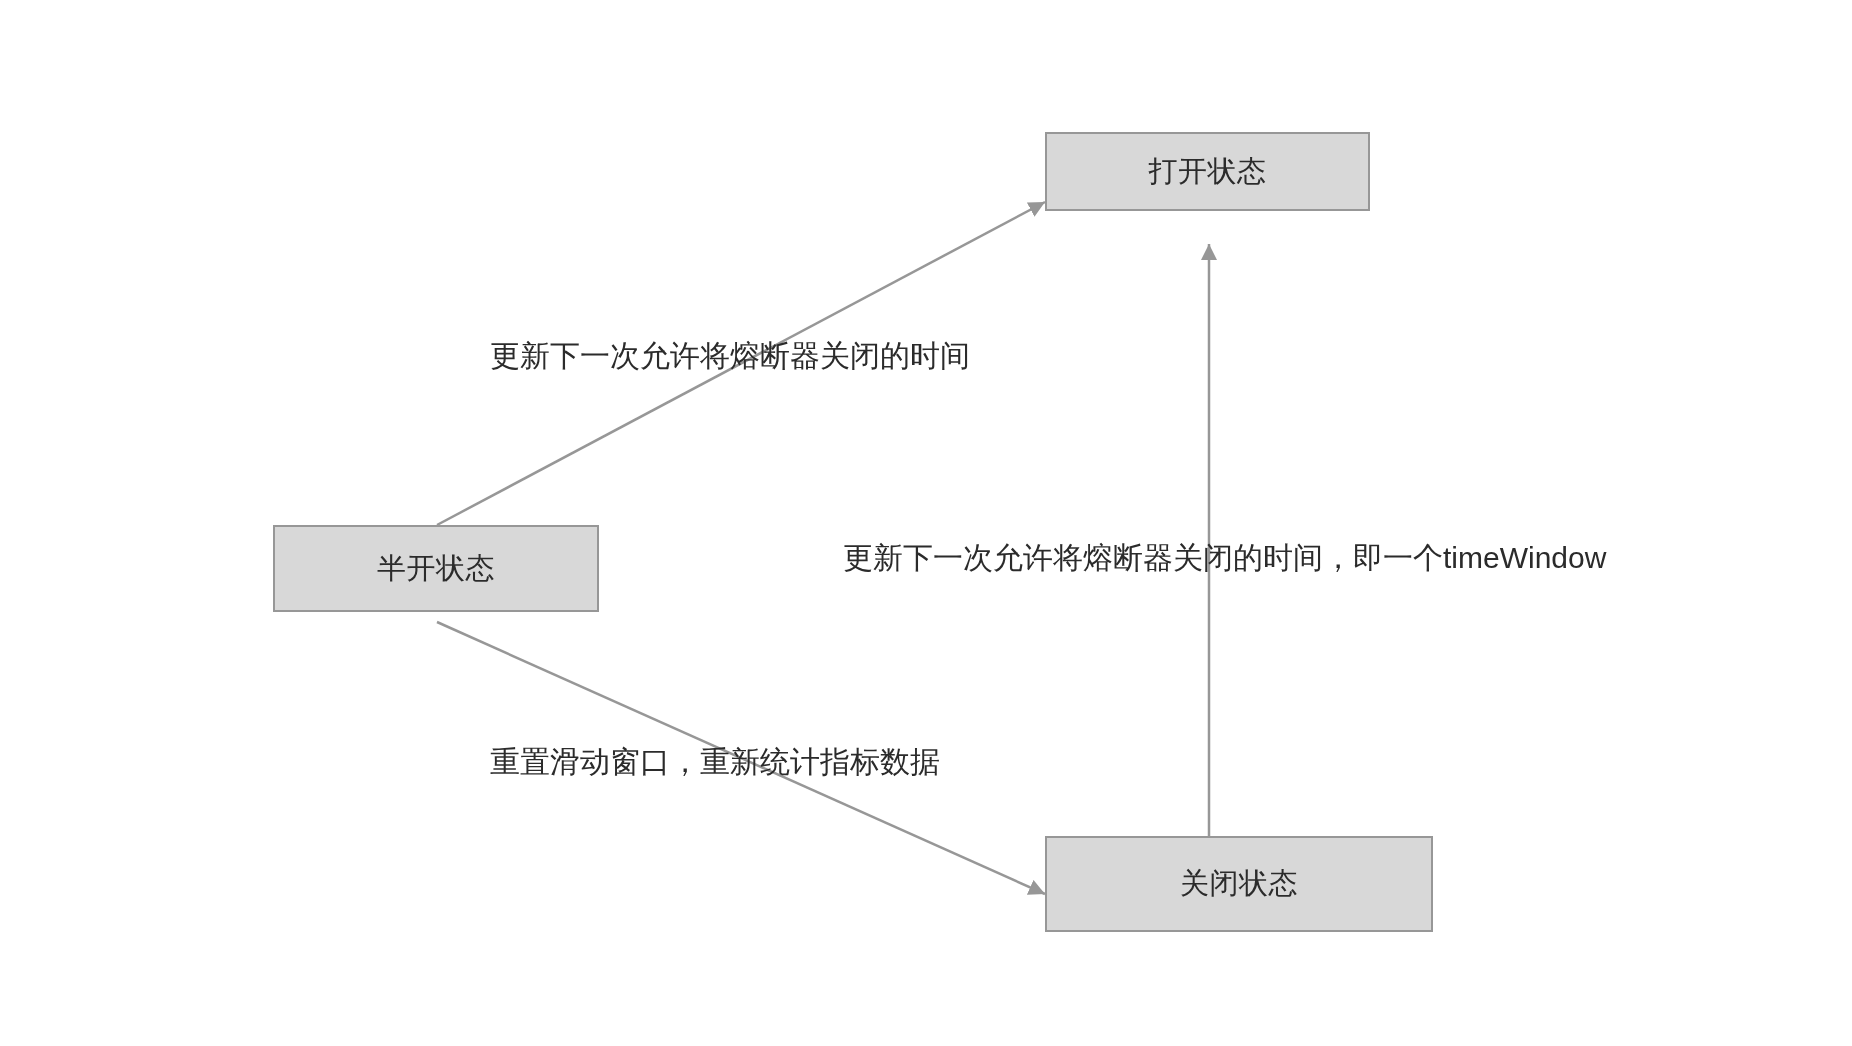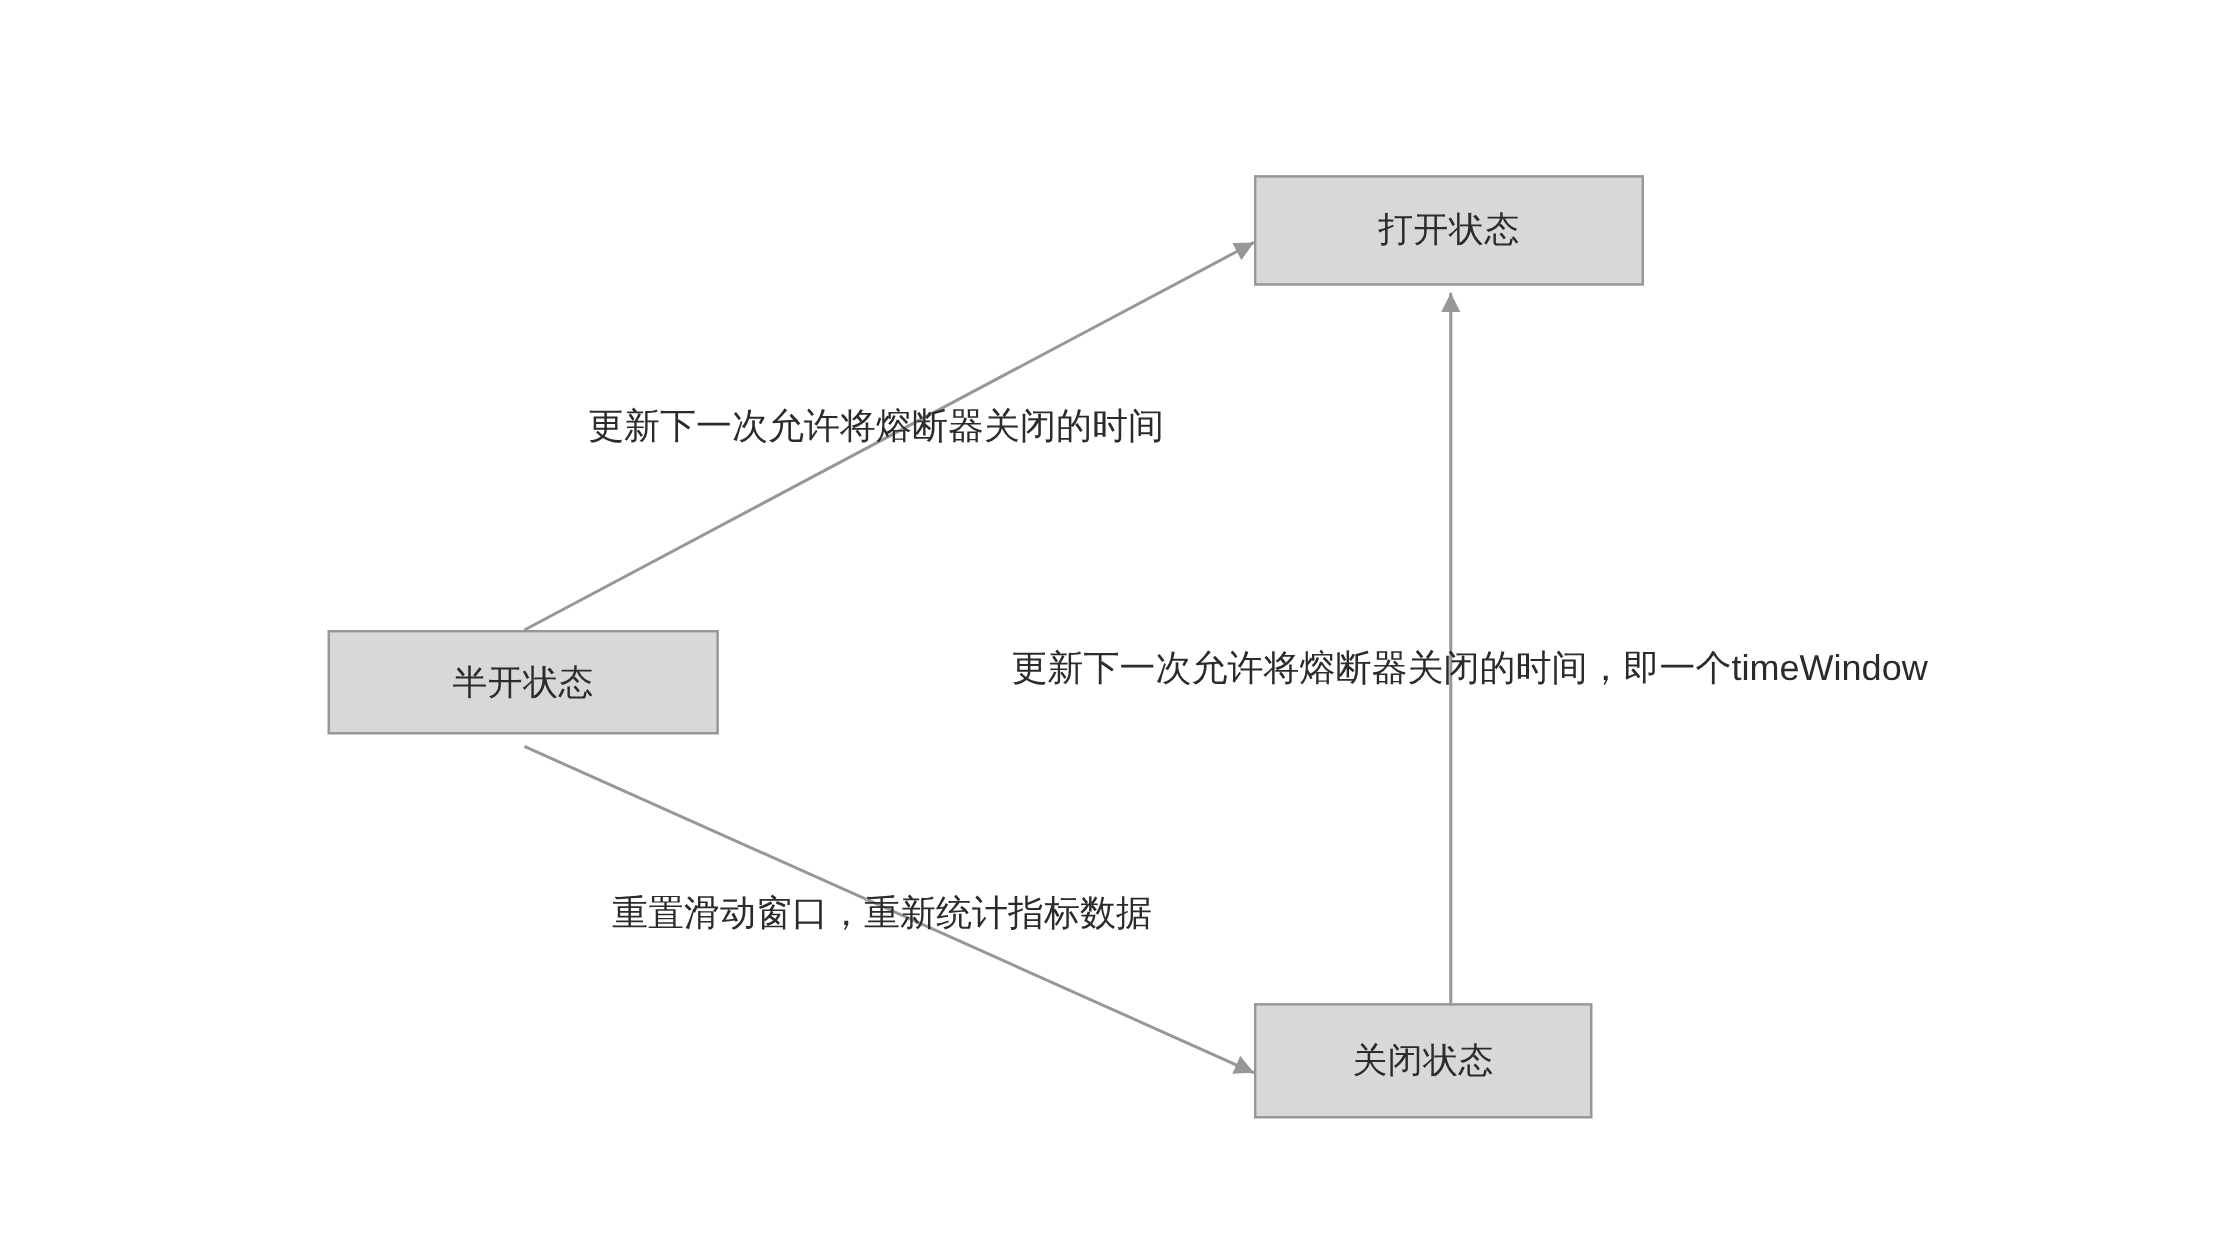--- a/index.html
+++ b/index.html
@@ -31,33 +31,33 @@
   .node {
     position: absolute;
     display: flex; align-items: center; justify-content: center;
     background: var(--node-fill);
     border: 2px solid var(--node-border);
     box-sizing: border-box;
     font-size: 29px;
     color: var(--text-color);
     letter-spacing: 0.5px;
   }
-  .node-open      { left: 1045px; top: 146px; width: 325px; height: 92px; }
+  .node-open      { left: 1045px; top: 132px; width: 325px; height: 79px; }
   .node-half-open { left: 273px;  top: 525px; width: 326px; height: 87px; }
-  .node-closed    { left: 1045px; top: 836px; width: 282px; height: 96px; }
+  .node-closed    { left: 1045px; top: 836px; width: 388px; height: 96px; }
   .edge-label {
     position: absolute;
     font-size: 30px;
     line-height: 30px;
     color: var(--text-color);
     white-space: nowrap;
   }
   .label-half-open-to-open   { left: 490px; top: 343px; font-family: Liberation Mono, monospace; }
   .label-closed-to-open      { left: 843px; top: 543px; }
-  .label-half-open-to-closed { left: 490px; top: 747px; margin-left: 20px; }
+  .label-half-open-to-closed { left: 490px; top: 747px; }
 </style>
 </head>
 <body>
 
 <div class="canvas">
 
   <svg class="edges-svg" width="1852" height="1046" viewBox="0 0 1852 1046">
     <defs>
       <marker id="arrow" viewBox="0 0 10 10" refX="10" refY="5" markerWidth="6.5" markerHeight="6.5" orient="auto">
         <path class="arrow-head" d="M 0 0 L 10 5 L 0 10 z"></path>

